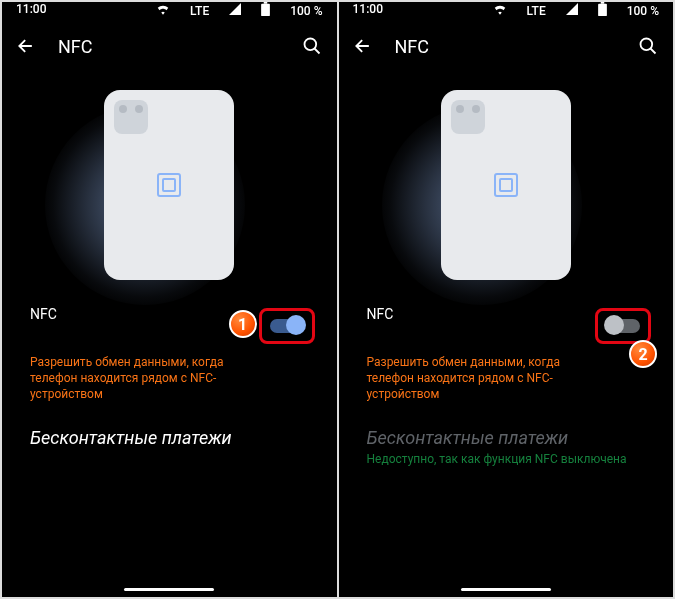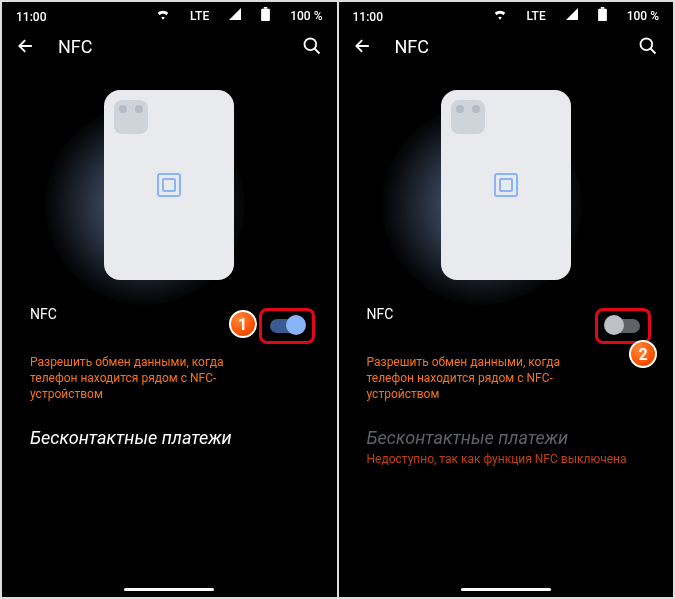--- a/index.html
+++ b/index.html
@@ -23,21 +23,21 @@
     background: #000;
     color: #fff;
     position: relative;
     display: flex;
     flex-direction: column;
     overflow: hidden;
   }
   .status-bar {
     height: 22px;
     display: flex;
-    align-items: flex-end;
+    align-items: flex-start;
     justify-content: space-between;
     padding: 0 14px;
     font-size: 12px;
     font-weight: 500;
   }
   .status-right { display: flex; align-items: center; gap: 20px; }
   .header {
     height: 44px;
     display: flex;
     align-items: center;
@@ -166,21 +166,21 @@
     border: 2px solid #fff;
     z-index: 10;
     box-shadow: 0 1px 3px rgba(0,0,0,0.5);
   }
 
   .payments-row {
     padding: 14px 20px 10px 28px;
   }
   .payments-title { font-size: 18px; font-style: italic; }
   .payments-title.disabled { color: #5f6368; }
-  .payments-sub { font-size: 12px; color: #c2410c; line-height: 1.35; margin-top: 3px; }
+  .payments-sub { font-size: 12px; color: #15803d; line-height: 1.35; margin-top: 3px; }
 
   .nav-bar {
     position: absolute;
     bottom: 6px;
     left: 50%;
     transform: translateX(-50%);
     width: 90px; height: 3px;
     background: #fff;
     border-radius: 2px;
   }

